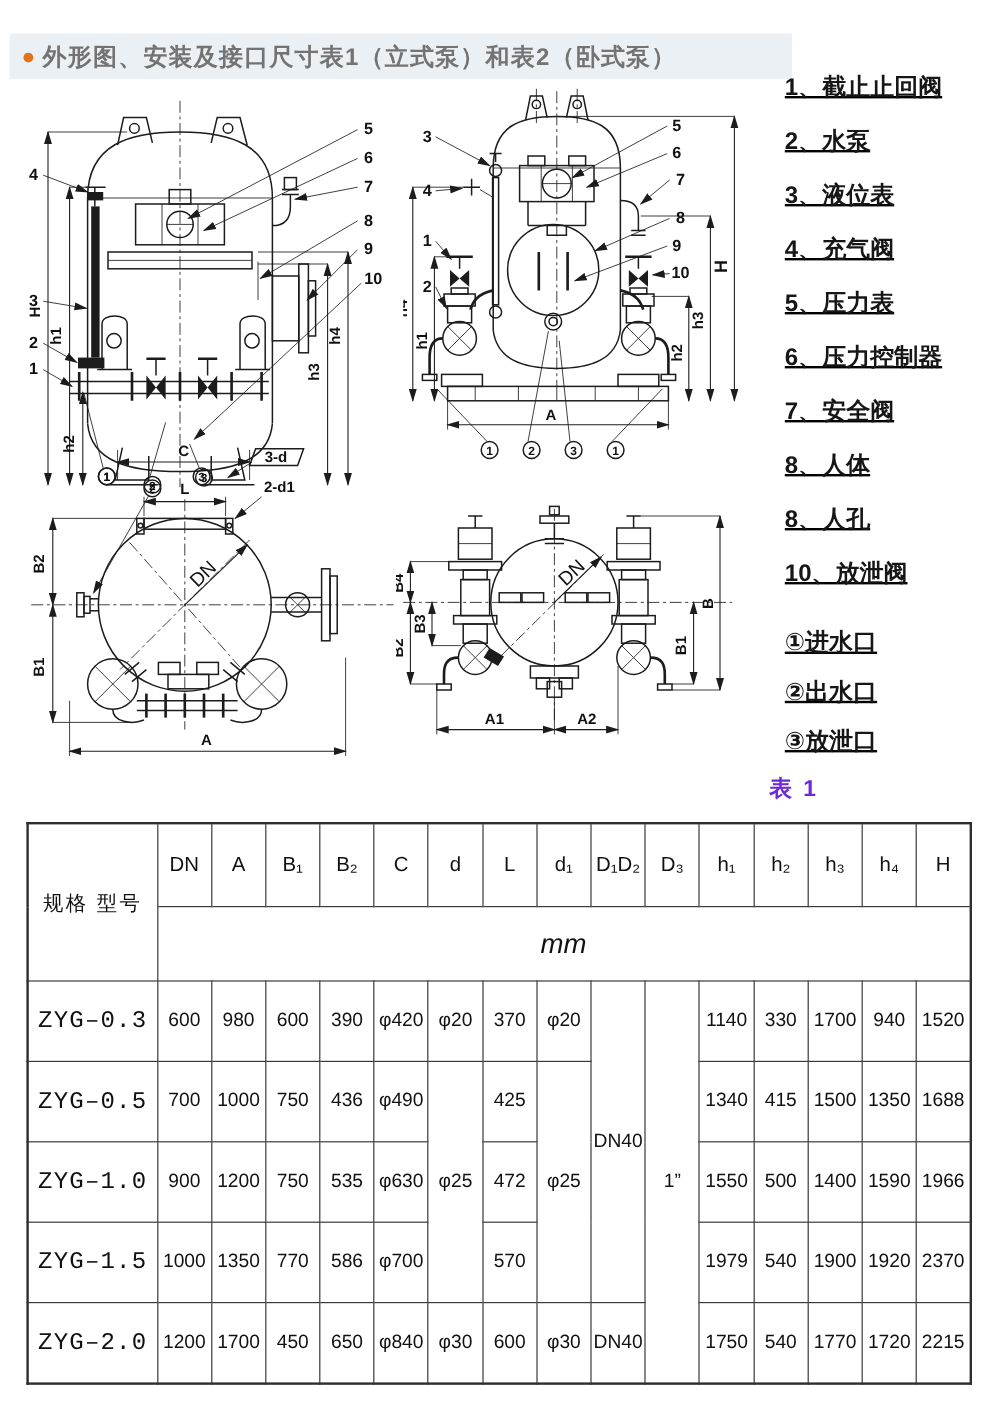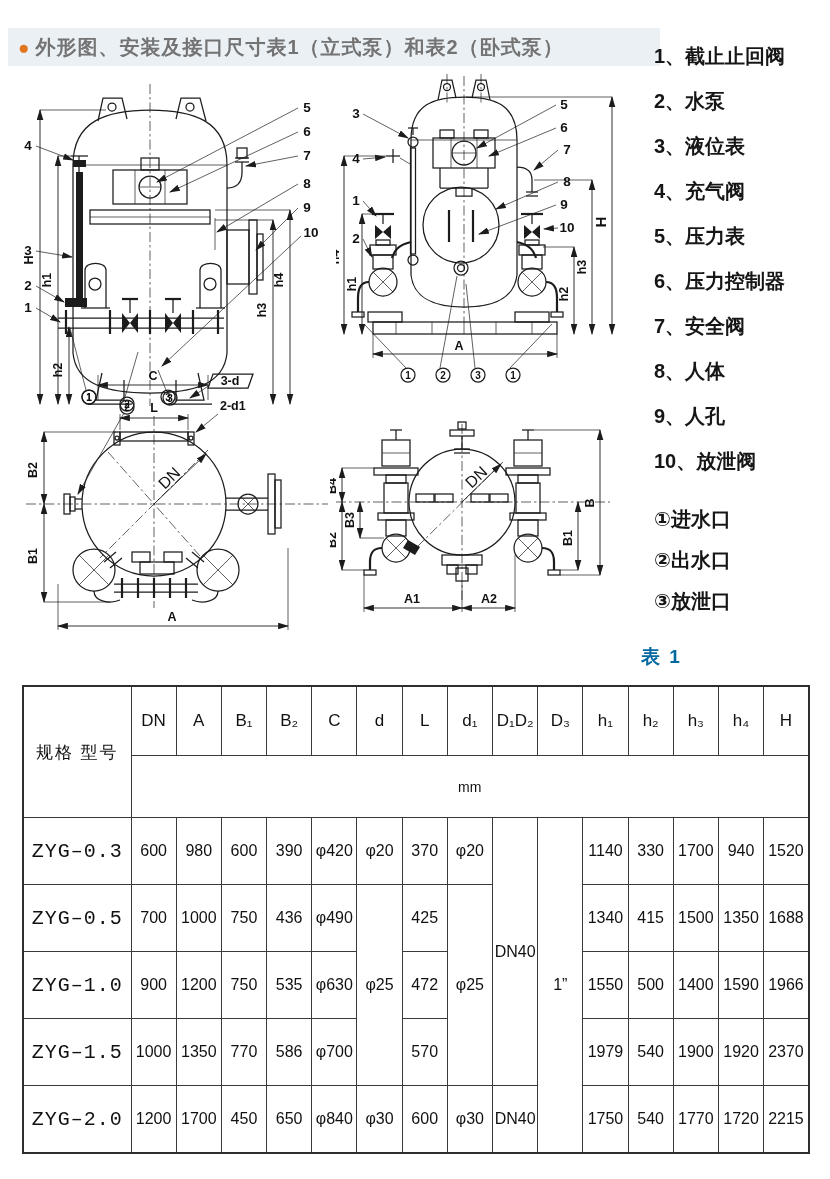--- a/index.html
+++ b/index.html
@@ -4,33 +4,33 @@
 <style>
   html,body{margin:0;padding:0;background:#fff;}
   .page{position:relative;width:830px;height:1179px;background:#ffffff;overflow:hidden;
         font-family:"Liberation Sans","DejaVu Sans",sans-serif;}
   
   .titlebar{position:absolute;left:8px;top:28px;width:652px;height:38px;background:#eaf0f4;
             display:flex;align-items:center;padding-left:10px;box-sizing:border-box;}
   .titlebar .bullet{color:#e0751e;font-size:19px;margin-right:6px;line-height:1;}
   .titlebar .ttext{color:#737373;font-size:20px;font-weight:bold;letter-spacing:1px;white-space:nowrap;}
   
-  .legend{position:absolute;left:654px;top:45px;width:176px;}
+  .legend{position:absolute;left:654px;top:62px;width:176px;text-decoration:underline;}
   .lg-item{font-size:20px;font-weight:bold;color:#161616;line-height:22px;margin-bottom:23px;white-space:nowrap;}
   .lg-ports{margin-top:36px;}
   .lg-port{font-size:20px;font-weight:bold;color:#161616;line-height:22px;margin-bottom:19px;white-space:nowrap;}
   
-  .tcap{position:absolute;left:641px;top:644px;color:#0369a1;font-size:19px;font-weight:bold;letter-spacing:2px;}
+  .tcap{position:absolute;left:641px;top:644px;color:#6d28d9;font-size:19px;font-weight:bold;letter-spacing:2px;}
   
   .t1{position:absolute;left:22px;top:685px;width:786px;border-collapse:collapse;table-layout:fixed;
       border:2px solid #2e2e2e;}
   .t1 td{border:1px solid #3a3a3a;text-align:center;vertical-align:middle;font-size:16px;color:#111;
          padding:0;overflow:hidden;white-space:nowrap;}
   .t1 .hrow td{height:68px;font-size:17px;}
-  .t1 .urow td{height:61px;font-size:14px;}
+  .t1 .urow td{height:61px;font-size:23px;font-style:italic;}
   .t1 .drow td{height:66px;}
   .t1 .corner{font-size:18px;letter-spacing:2px;margin-top:24px;}
   .t1 .model{font-size:20px;letter-spacing:1px;font-family:Liberation Mono, monospace;}
   
   .d-svg{position:absolute;}
   .s{stroke:#1c1c1c;stroke-width:1.25;fill:none;}
   .s2{stroke:#1c1c1c;stroke-width:2.2;fill:none;}
   .sf{fill:#1c1c1c;stroke:none;}
   .tn{stroke:#1c1c1c;stroke-width:.7;fill:none;}
   .cl{stroke:#1c1c1c;stroke-width:.7;fill:none;stroke-dasharray:10 3 2.5 3;}
@@ -527,21 +527,21 @@
 
   <div class="legend">
     <div class="lg-item">1、截止止回阀</div>
     <div class="lg-item">2、水泵</div>
     <div class="lg-item">3、液位表</div>
     <div class="lg-item">4、充气阀</div>
     <div class="lg-item">5、压力表</div>
     <div class="lg-item">6、压力控制器</div>
     <div class="lg-item">7、安全阀</div>
     <div class="lg-item">8、人体</div>
-    <div class="lg-item">9、人孔</div>
+    <div class="lg-item">8、人孔</div>
     <div class="lg-item">10、放泄阀</div>
     <div class="lg-ports">
       <div class="lg-port">①进水口</div>
       <div class="lg-port">②出水口</div>
       <div class="lg-port">③放泄口</div>
     </div>
   </div>
 
   <div class="tcap">表 1</div>
 

